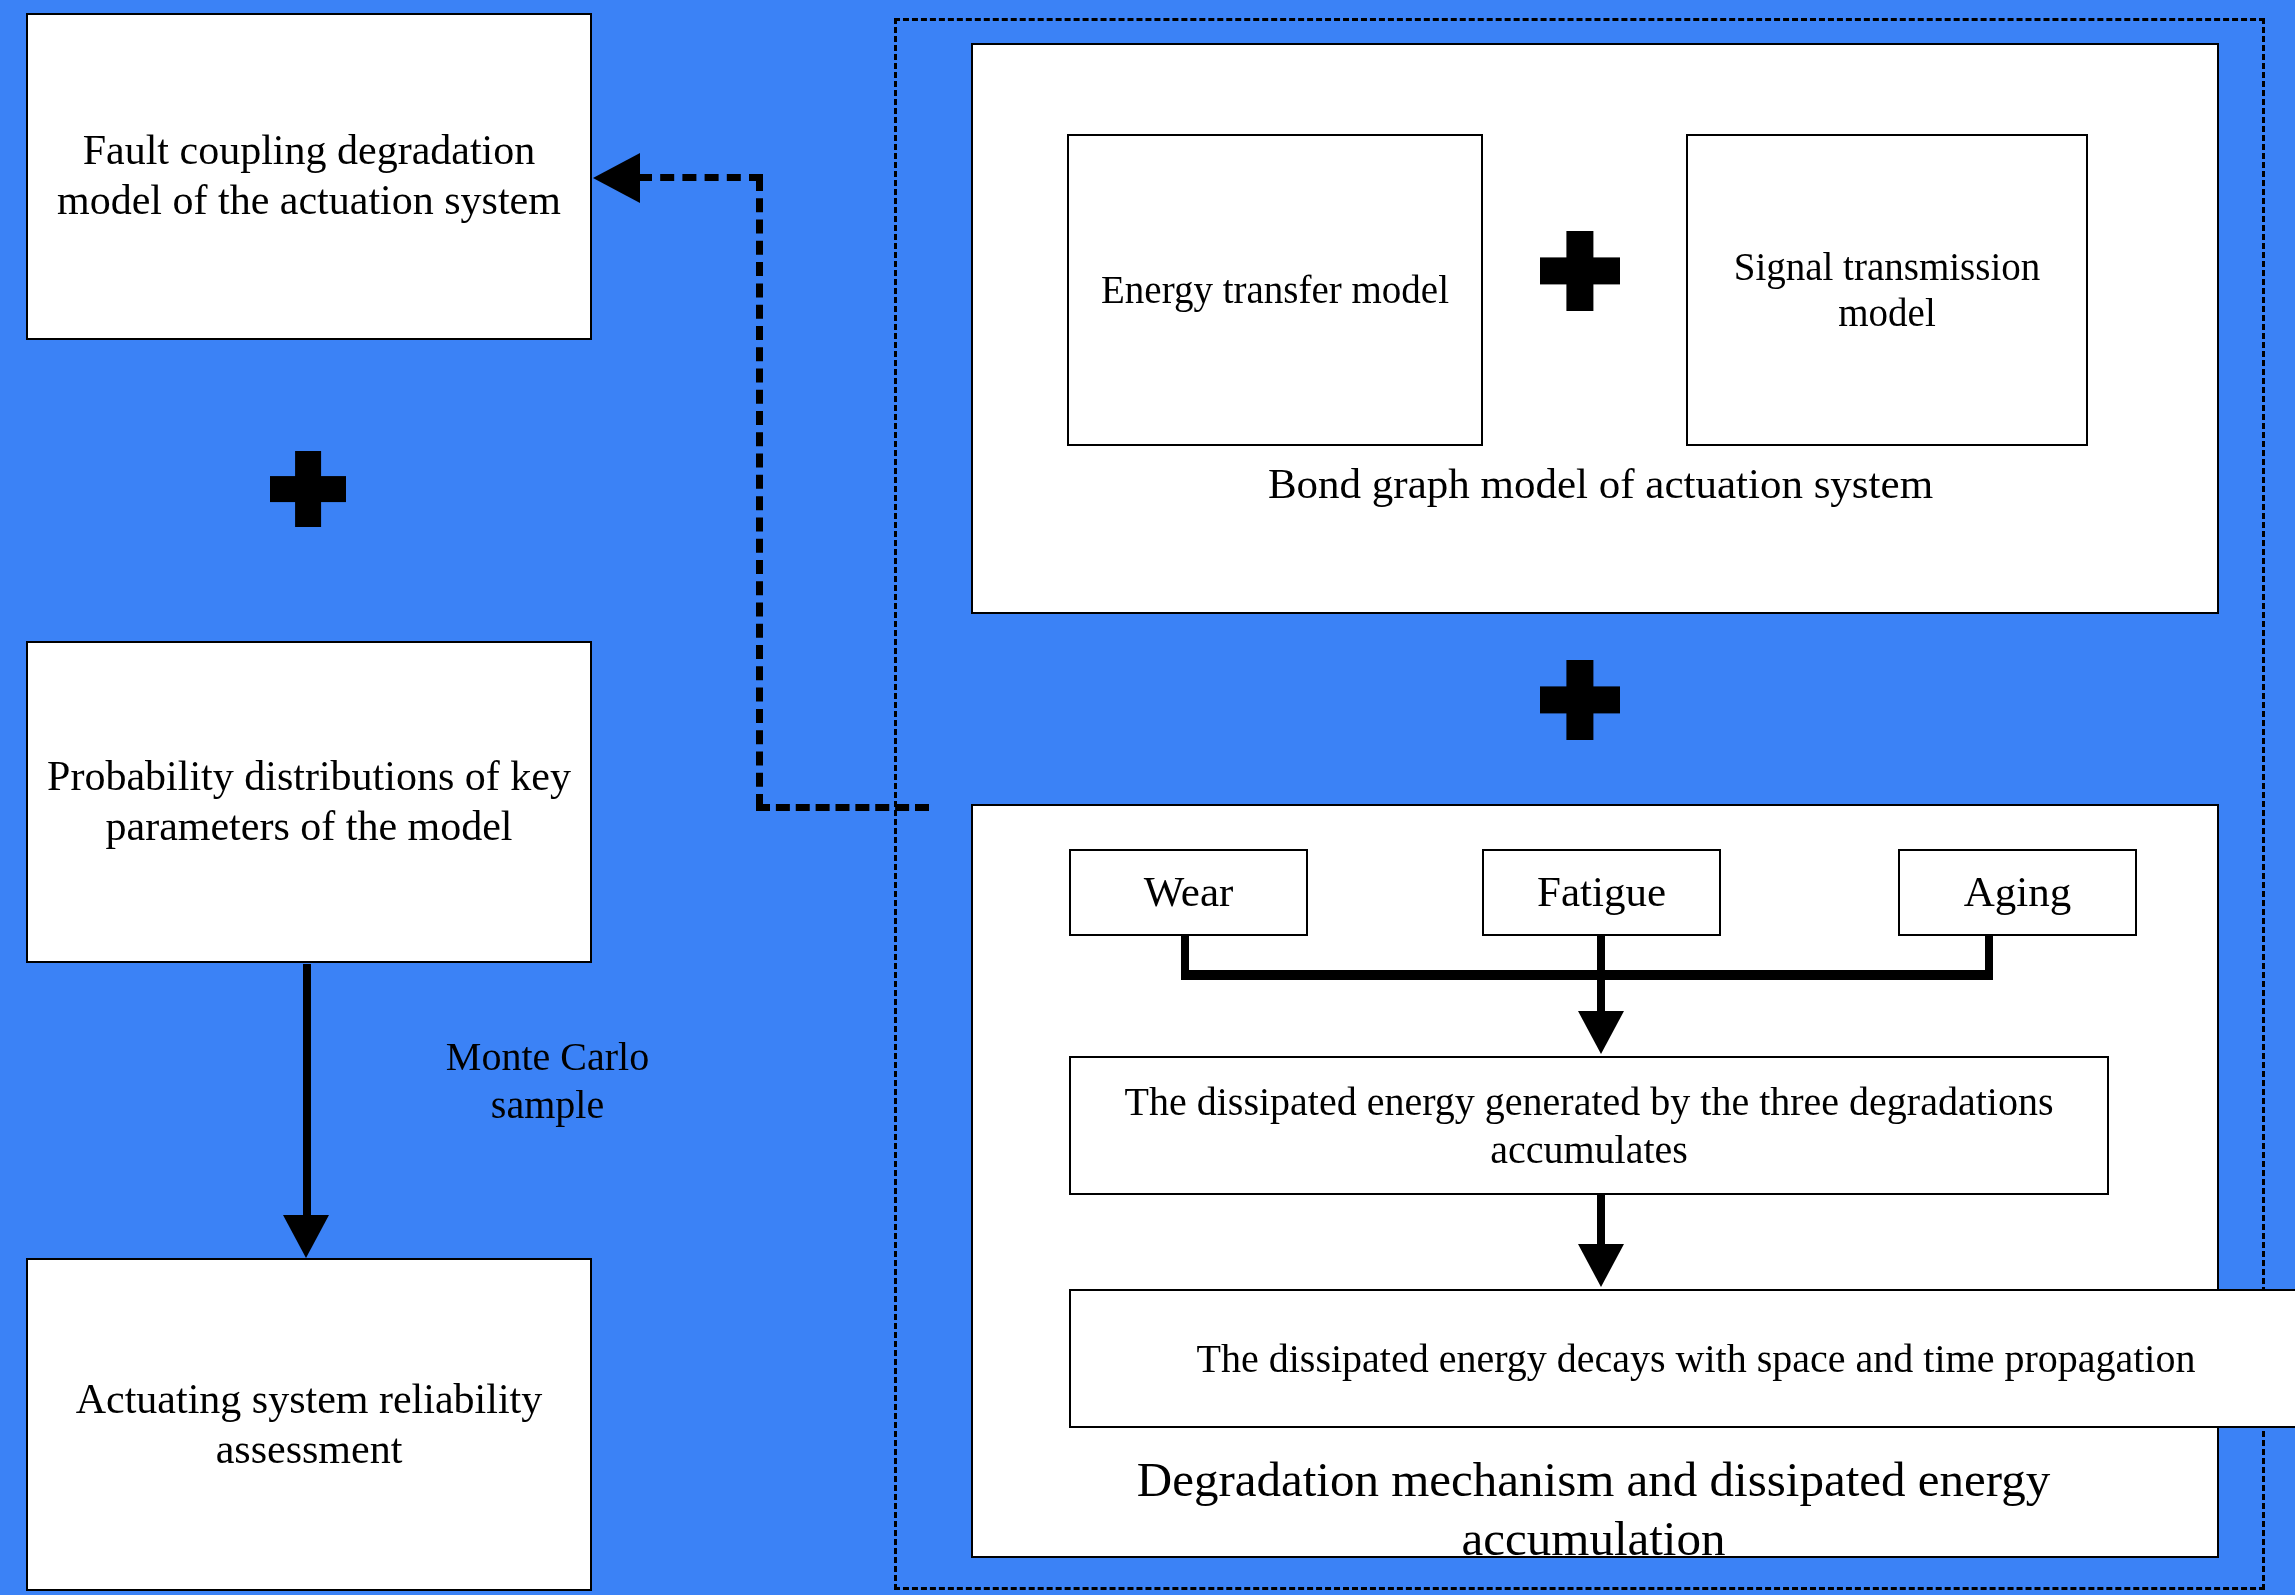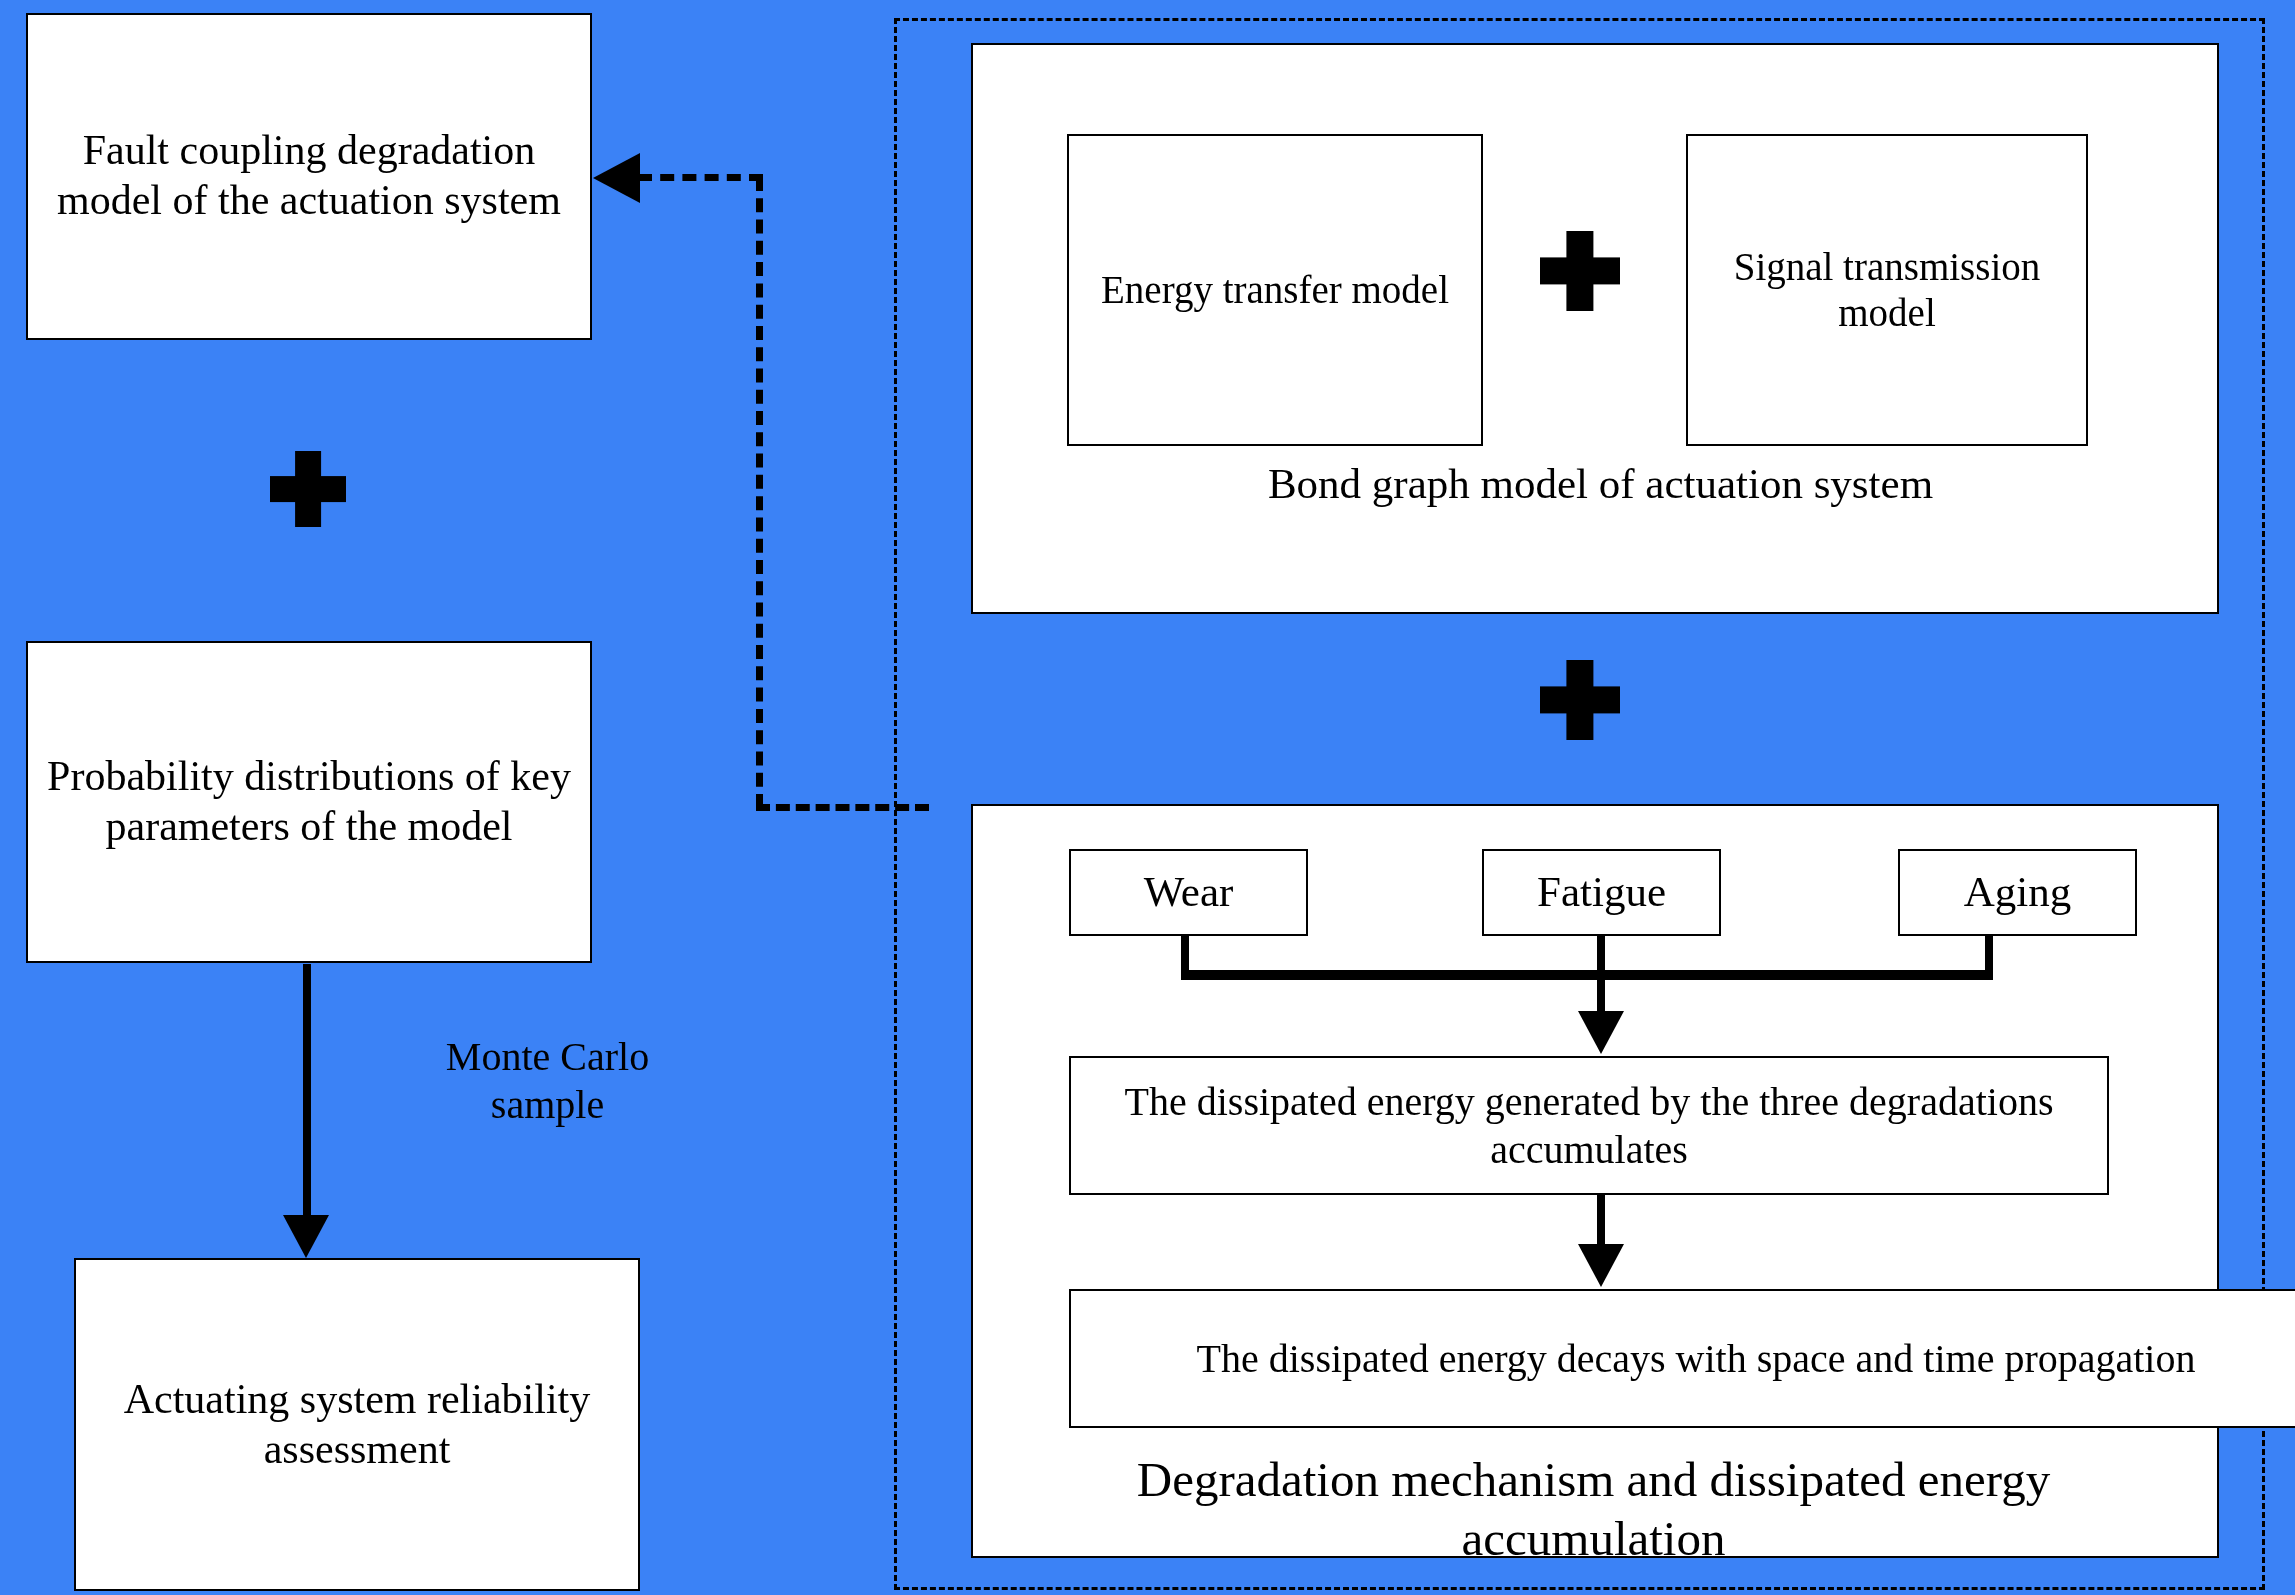--- a/index.html
+++ b/index.html
@@ -40,21 +40,21 @@
     <div class="txt" style="font-size:42px;">Probability distributions of key parameters of the model</div>
   </div>
 
   <div class="vline" style="left:303px;top:964px;width:7.6px;height:257px;"></div>
   <div class="arrowdown" style="left:283px;top:1215px;"></div>
 
   <div class="caption" style="left:388px;top:1033px;width:319px;font-size:40px;">
     <span>Monte Carlo sample</span>
   </div>
 
-  <div class="box" style="left:26px;top:1258px;width:566px;height:333px;margin-left:48px;">
+  <div class="box" style="left:26px;top:1258px;width:566px;height:333px;">
     <div class="txt" style="font-size:42px;">Actuating system reliability assessment</div>
   </div>
 
   <div class="arrowleft" style="left:593px;top:153px;"></div>
   <div class="dashseg-h" style="left:638px;top:174px;width:125px;"></div>
   <div class="dashseg-v" style="left:756px;top:177px;height:631px;"></div>
   <div class="dashseg-h" style="left:756px;top:804px;width:173px;"></div>
 
   <div class="dashpanel" style="left:894px;top:18px;width:1371px;height:1572px;"></div>
 

